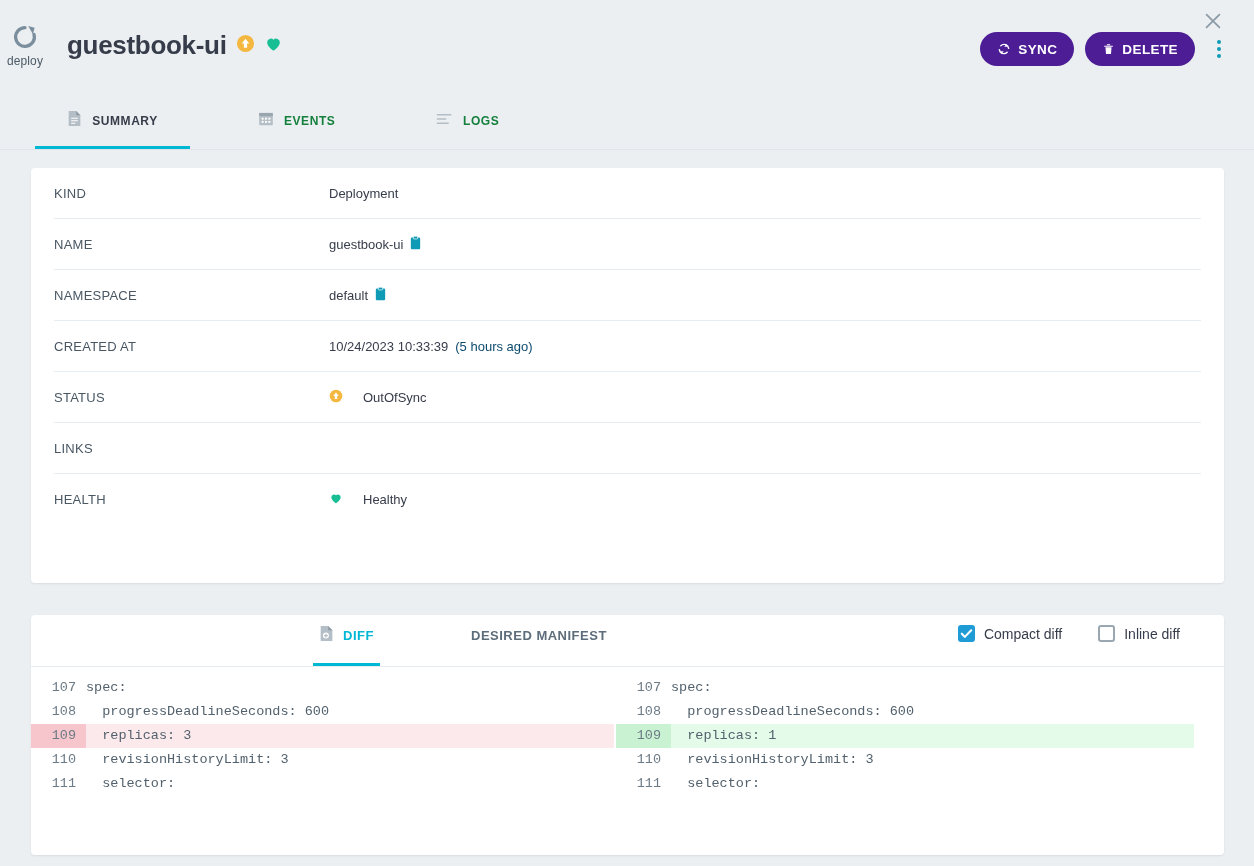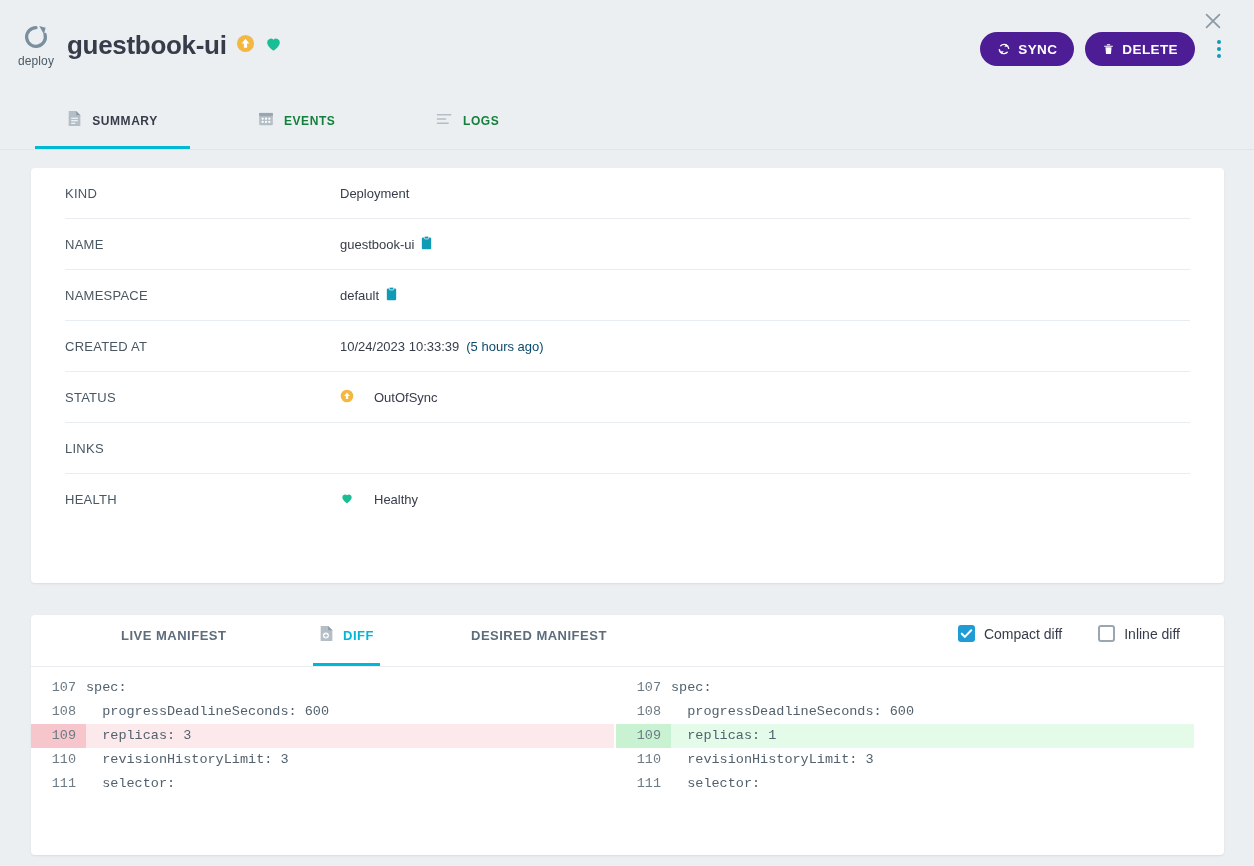--- a/index.html
+++ b/index.html
@@ -8,21 +8,21 @@
     height: 866px;
     background: #ebeff2;
     font-family: "Liberation Sans", sans-serif;
     overflow: hidden;
   }
   .page { position: relative; width: 1254px; height: 866px; background: #ebeff2; }
 
   
   .header { position: relative; height: 96px; }
   .deploy-icon-wrap {
-    position: absolute; left: 14px; top: 22px;
+    position: absolute; left: 3px; top: 22px;
     width: 44px; text-align: center;
   }
   .deploy-glyph { display:block; height: 30px; }
   .deploy-label {
     display: block; font-size: 12px; color: #4a5a66; margin-top: 2px;
     letter-spacing: .1px;
   }
   .title-row {
     position: absolute; left: 67px; top: 30px;
     display: flex; align-items: center; gap: 9px;
@@ -81,21 +81,21 @@
   #tab-logs    { left: 428px; }
 
   
   .card {
     position: absolute; left: 31px; width: 1193px;
     background: #ffffff; border-radius: 4px;
     box-shadow: 0 1px 2px rgba(0,0,0,.08);
   }
   #summary-card { top: 168px; height: 415px; }
 
-  .kv-table { padding: 0 34px; }
+  .kv-table { padding: 0 23px; }
   .kv-row {
     display: flex; align-items: center; height: 51px;
     border-bottom: 1px solid #e8edf1;
   }
   .kv-row:last-child { border-bottom: none; }
   .kv-key {
     width: 275px; flex: none;
     font-size: 13px; color: #495763; letter-spacing: .25px;
   }
   .kv-val {
@@ -335,23 +335,20 @@
           <span>Healthy</span>
         </div>
       </div>
 
     </div>
   </div>
 
   <div class="card" id="diff-card">
 
     <div class="diff-tabs">
-      <div class="dtab" id="dtab-live">
-        <span class="dtab-label">LIVE MANIFEST</span>
-      </div>
 
       <div class="dtab active" id="dtab-diff">
         <span>
           <svg width="15" height="17" viewBox="0 0 18 20">
             <path d="M2 1h9l5 5v13H2z" fill="#b4bec6"></path>
             <path d="M11 1l5 5h-5z" fill="#8e9aa3"></path>
             <circle cx="8.3" cy="12.5" r="3.6" fill="#ffffff"></circle>
             <path d="M7.6 10.2h1.5v4.6H7.6z" fill="#b4bec6"></path>
             <path d="M6 11.8h4.6v1.5H6z" fill="#b4bec6"></path>
           </svg>

